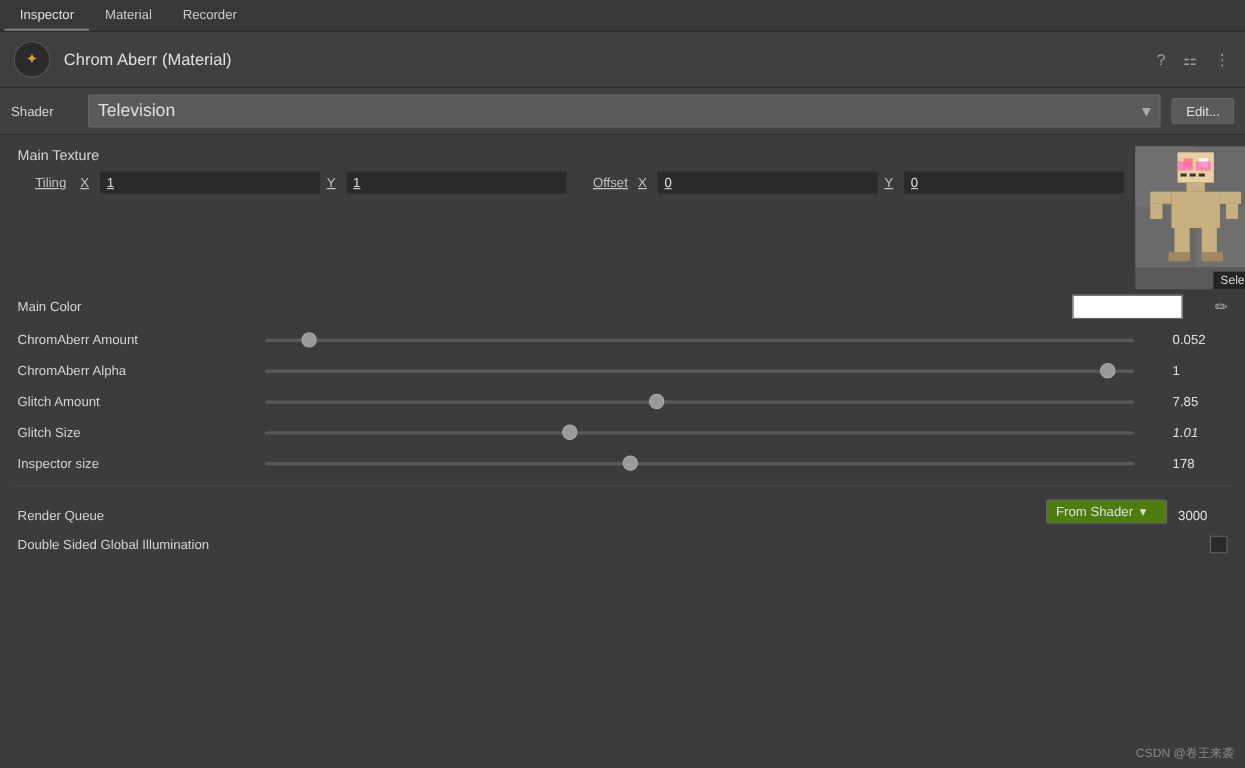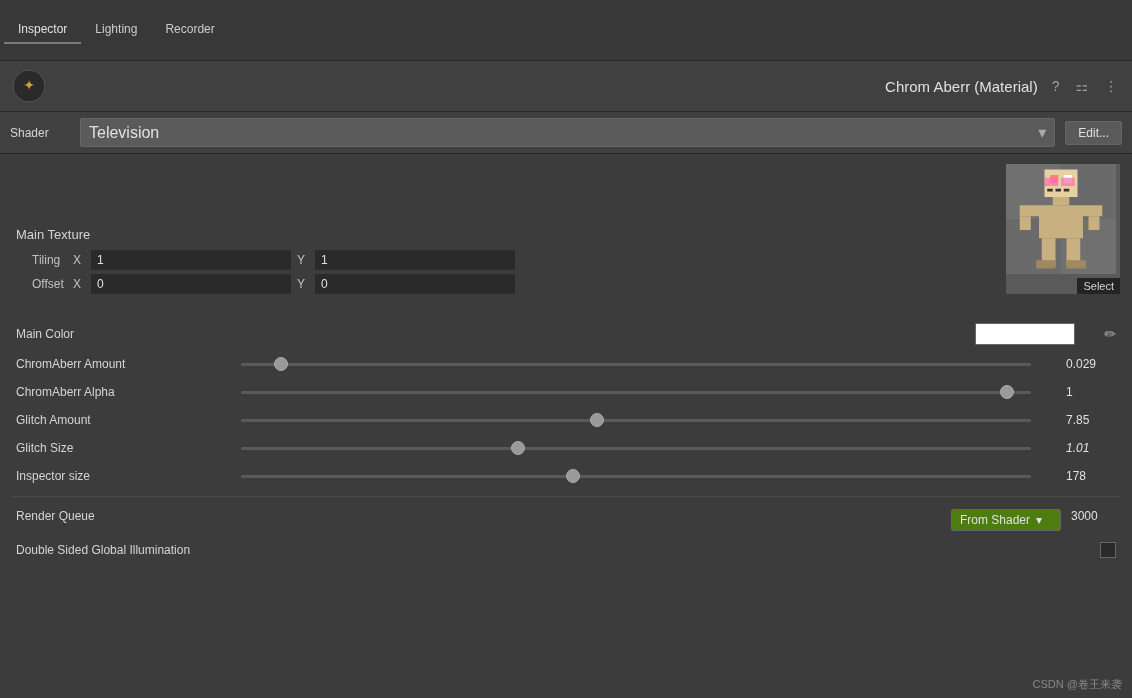--- a/index.html
+++ b/index.html
@@ -28,21 +28,20 @@
       display: flex;
       align-items: center;
       justify-content: center;
       font-size: 20px;
     }
     .title {
       font-size: 15px;
       font-weight: 500;
       color: #e0e0e0;
       flex: 1;
-      text-align: right;
     }
     .header-icons {
       display: flex;
       gap: 8px;
       align-items: center;
     }
     .icon-btn {
       color: #a0a0a0;
       font-size: 14px;
       cursor: pointer;
@@ -91,36 +90,37 @@
 
     
     .content {
       background: #3c3c3c;
       padding: 10px 12px;
     }
 
     
     .main-texture-section {
       display: flex;
-      align-items: flex-end;
-      margin-bottom: 24px;
+      align-items: flex-start;
+      margin-bottom: 0;
     }
     .texture-left {
       flex: 1;
     }
     .section-label {
       font-size: 13px;
       color: #d4d4d4;
       margin-bottom: 8px;
       padding-left: 4px;
     }
     .tiling-offset-grid {
       display: flex;
-      flex-direction: column;
+      flex-direction: row;
       gap: 4px;
+      text-decoration: underline;
     }
     .tiling-row, .offset-row {
       display: flex;
       align-items: center;
       gap: 6px;
     }
     .row-label {
       min-width: 55px;
       color: #c0c0c0;
       font-size: 12px;
@@ -229,21 +229,21 @@
     
     .divider {
       height: 1px;
       background: #4a4a4a;
       margin: 6px 0;
     }
 
     
     .render-queue-row {
       display: flex;
-      align-items: flex-start;
+      align-items: flex-end;
       padding: 6px 4px;
       gap: 10px;
     }
     .render-queue-label {
       flex: 1;
       color: #d4d4d4;
       font-size: 12px;
     }
     .dropdown-small {
       background: #4d7c0f;
@@ -300,21 +300,21 @@
       top: 0; left: 0;
       width: 110px;
       height: 110px;
     }
 
     
     .tab-strip {
       display: flex;
       background: #383838;
       border-bottom: 1px solid #2a2a2a;
-      padding: 16px 4px;
+      padding: 0 4px;
     }
     .tab-item {
       padding: 6px 14px;
       font-size: 12px;
       color: #ccc;
       cursor: pointer;
       border-bottom: 2px solid transparent;
     }
     .tab-item.active-tab {
       color: #e0e0e0;
@@ -324,21 +324,21 @@
 </head>
 <body>
 
 <div style="position:relative; width:1132px; height:698px; background:#3c3c3c; overflow:hidden;">
 
   <div class="tab-strip">
     <div class="tab-item active-tab">
       <span>Inspector</span>
     </div>
     <div class="tab-item">
-      <span>Lighting</span>
+      <span>Material</span>
     </div>
     <div class="tab-item">
       <span>Recorder</span>
     </div>
   </div>
 
   <div class="header">
     <div class="logo">
 
       <svg width="36" height="36" viewBox="0 0 36 36">
@@ -434,21 +434,21 @@
     </div>
 
     <div id="sliders-container">
         <div class="prop-row">
           <span class="prop-label">ChromAberr Amount</span>
           <div class="slider-container">
             <div class="slider-track">
               <div class="slider-thumb" style="left: 5%;"></div>
             </div>
           </div>
-          <span class="prop-value" style="margin-left: 10px; min-width: 50px;">0.029</span>
+          <span class="prop-value" style="margin-left: 10px; min-width: 50px;">0.052</span>
         </div>
         <div class="prop-row">
           <span class="prop-label">ChromAberr Alpha</span>
           <div class="slider-container">
             <div class="slider-track">
               <div class="slider-thumb" style="left: 97%;"></div>
             </div>
           </div>
           <span class="prop-value" style="margin-left: 10px; min-width: 50px;">1</span>
         </div>

